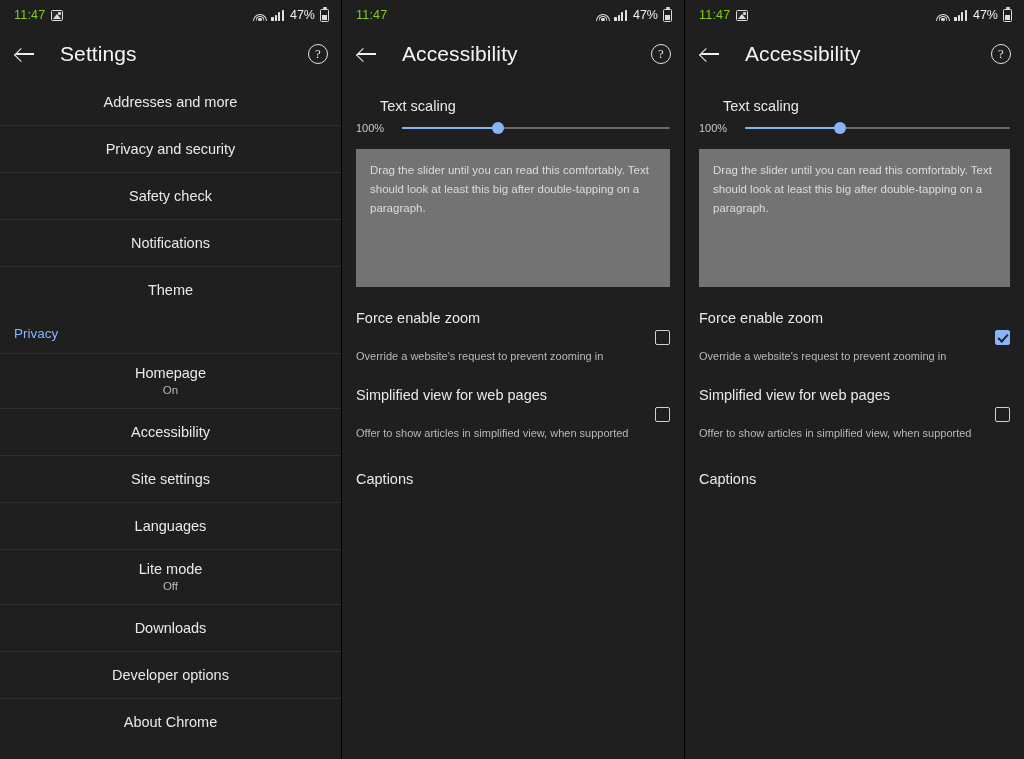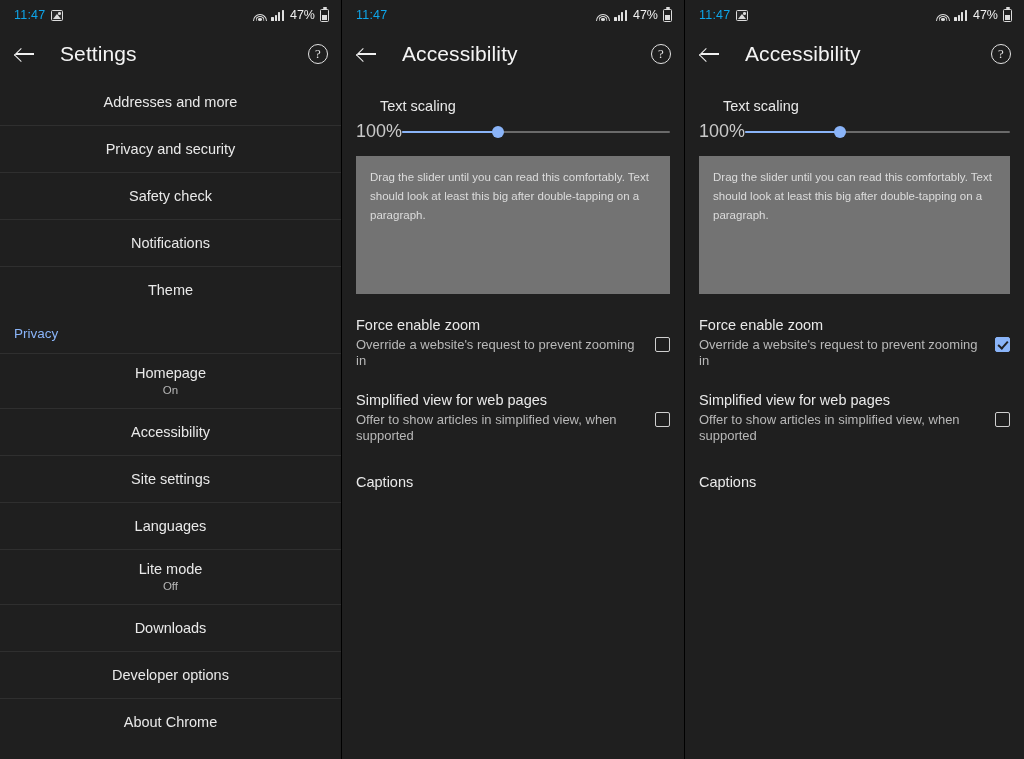--- a/index.html
+++ b/index.html
@@ -20,21 +20,21 @@
   .panel.right { width: 339px; margin-left: 1px; }
 
   
   .statusbar {
     height: 30px; display: flex; align-items: center;
     padding: 0 12px 0 14px; justify-content: space-between;
     color: #e8e8e8; font-size: 12.5px;
   }
   .sb-left { display: flex; align-items: center; gap: 6px; }
   .sb-right { display: flex; align-items: center; gap: 4px; }
-  .clock { font-size: 12.5px; letter-spacing: .2px; color:#0ea5e9; }
+  .clock { font-size: 12.5px; letter-spacing: .2px; color:#84cc16; }
   .img-icon {
     width: 12px; height: 11px; border: 1.4px solid #dcdcdc;
     border-radius: 1.5px; position: relative; background: #2a2a2a;
   }
   .img-icon:before {
     content:""; position:absolute; left:1px; bottom:1px;
     width:0; height:0; border-left:4px solid transparent;
     border-right:4px solid transparent; border-bottom:5px solid #dcdcdc;
   }
   .img-icon:after {
@@ -101,42 +101,42 @@
   .row .sub { font-size: 11.5px; color:#b5b5b5; line-height:15px; margin-top:1px; }
   .section-head {
     height: 40px; display:flex; align-items:center; padding: 0 14px;
     font-size: 13.5px; color:#8ab4f8; border-top:none; cursor:pointer;
   }
 
   
   .acc { padding: 0 14px; }
   .scale-label { font-size: 14.5px; color:#e9e9e9; margin-top: 20px; margin-left: 24px; }
   .scale-row { display:flex; align-items:center; margin-top: 7px; gap: 12px; }
-  .scale-val { font-size: 18px; color:#c9c9c9; width: 34px; flex:0 0 auto; }
+  .scale-val { font-size: 11px; color:#c9c9c9; width: 34px; flex:0 0 auto; }
   .slider { position:relative; flex:1; height: 14px; }
   .slider .track {
     position:absolute; top:6px; left:0; right:0; height:2px; background:#6a6a6a; border-radius:2px;
   }
   .slider .fill {
     position:absolute; top:6px; left:0; width:36%; height:2px; background:#8ab4f8; border-radius:2px;
   }
   .slider .thumb {
     position:absolute; top:1px; left:36%; width:12px;height:12px;margin-left:-6px;
     border-radius:50%; background:#8ab4f8; cursor:pointer;
   }
   .preview {
     margin-top: 14px; background:#737373; height: 138px; padding: 12px 14px;
     font-size: 11.5px; color:#dcdcdc; line-height: 19px;
   }
   .check-row {
     display:flex; align-items:flex-start; margin-top: 22px; gap: 12px;
   }
   .check-texts { flex:1; }
   .check-texts .t { font-size: 14.5px; color:#e9e9e9; line-height:19px; }
-  .check-texts .d { font-size: 13px; color:#b8b8b8; line-height:16px; margin-top:2px; }
+  .check-texts .d { font-size: 11px; color:#b8b8b8; line-height:16px; margin-top:20px; }
   .cb {
     width: 15px; height:15px; border:1.8px solid #cfcfcf; border-radius:2px;
     flex:0 0 auto; margin-top: 21px; cursor:pointer; background:transparent;
     position:relative;
   }
   .cb.checked { background:#8ab4f8; border-color:#8ab4f8; }
   .cb.checked:after {
     content:""; position:absolute; left:4px; top:0.5px; width:4px; height:8px;
     border-right:2px solid #202124; border-bottom:2px solid #202124;
     transform:rotate(42deg);

